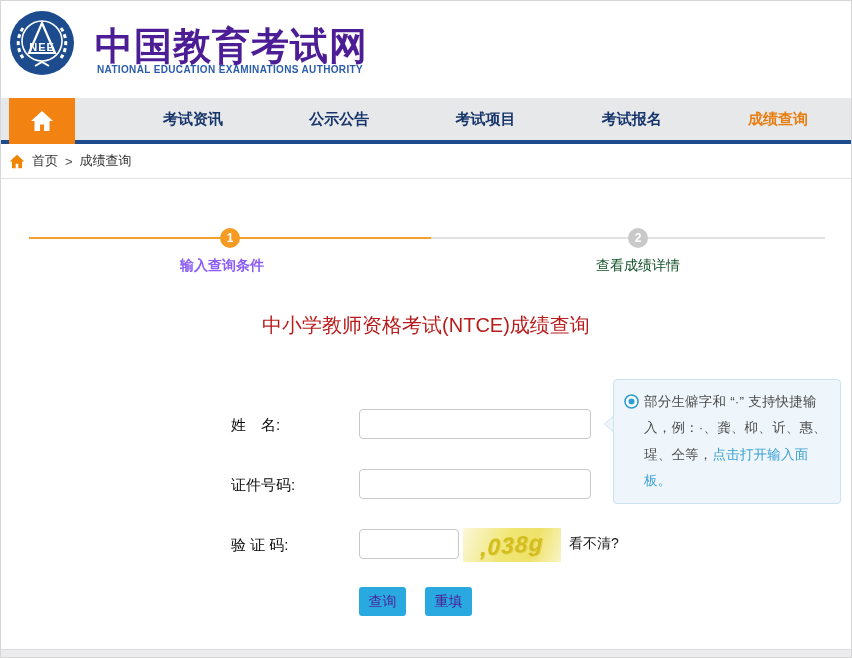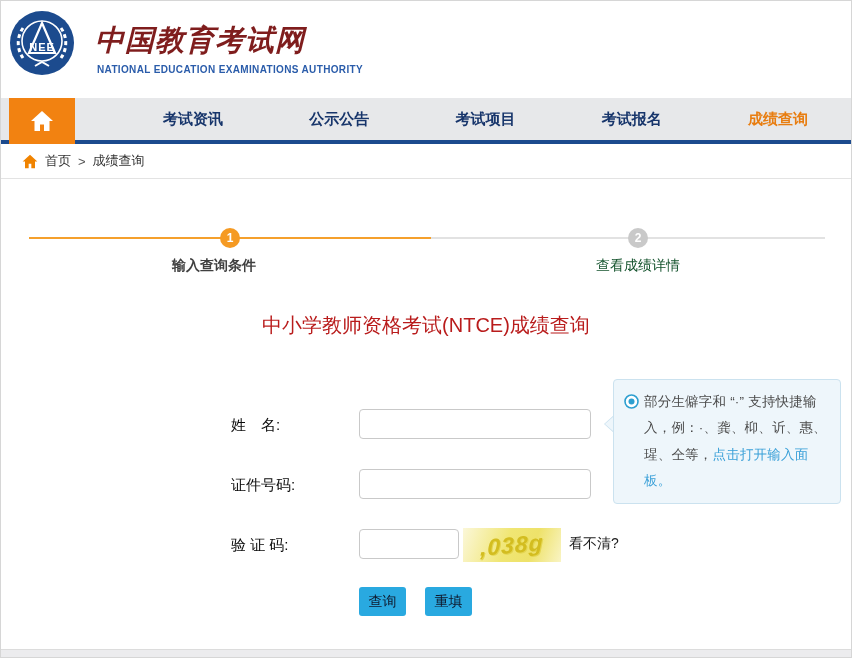--- a/index.html
+++ b/index.html
@@ -7,22 +7,22 @@
   body { font-family:"Liberation Sans","DejaVu Sans",sans-serif; }
   .page {
     position:relative; width:852px; height:658px; background:#fff;
     border:1px solid #d6d6d6; overflow:hidden; margin:0 auto;
   }
 
   
   .header { position:absolute; top:0; left:0; right:0; height:97px; background:#fff; }
   .logo { position:absolute; left:8px; top:9px; width:66px; height:66px; cursor:pointer; }
   .site-title {
-    position:absolute; left:94px; top:20px; font-size:29px; font-weight:700;
-    color:#7f1d1d; letter-spacing:1px;font-style:italic;
+    position:absolute; left:94px; top:20px; font-size:38px; font-weight:700;
+    color:#4c1d95; letter-spacing:1px;
   }
   .site-subtitle {
     position:absolute; left:96px; top:63px; font-size:10px; font-weight:700;
     color:#2a5caa; letter-spacing:0.35px;
   }
 
   
   .navbar { position:absolute; top:97px; left:0; right:0; height:46px; }
   .navbar-bg { position:absolute; top:0; left:0; right:0; height:42px; background:#e7e8ea; }
   .navbar-line { position:absolute; top:42px; left:0; right:0; height:4px; background:#1c4b8e; }
@@ -36,37 +36,37 @@
   }
   .nav-item {
     flex:1; display:flex; align-items:center; justify-content:center;
     font-size:15px; font-weight:700; color:#17356b; cursor:pointer;
   }
   .nav-item.active { color:#e87d10; }
 
   
   .breadcrumb {
     position:absolute; top:143px; left:0; right:0; height:35px;
-    border-bottom:1px solid #e3e3e3; display:flex; align-items:center; padding-left:21px;
+    border-bottom:1px solid #e3e3e3; display:flex; align-items:center; padding-left:8px;
     font-size:13px; color:#333;
   }
   .breadcrumb .crumb-home { margin-left:7px; cursor:pointer; }
   .breadcrumb .crumb-sep { margin:0 7px; color:#555; }
 
   
   .step-line-orange { position:absolute; left:28px; top:236px; width:402px; height:2px; background:#f5a02c; }
   .step-line-gray   { position:absolute; left:430px; top:236px; width:394px; height:2px; background:#e2e2e2; }
   .step-circle {
     position:absolute; top:227px; width:20px; height:20px; border-radius:50%;
     color:#fff; font-size:12px; font-weight:700; display:flex; align-items:center; justify-content:center;
   }
   .step-circle.c1 { left:219px; background:#f59a23; }
   .step-circle.c2 { left:627px; background:#c9c9c9; }
   .step-label { position:absolute; top:256px; width:170px; text-align:center; font-size:14px; }
-  .step-label.l1 { left:128px; color:#404040; font-weight:700; }
+  .step-label.l1 { left:136px; color:#8b5cf6; font-weight:700; }
   .step-label.l2 { left:552px; color:#14532d; }
 
   
   .main-title {
     position:absolute; top:311px; left:0; right:0; text-align:center;
     font-size:20px; color:#b91c1c;
   }
 
   
   .form-label {
@@ -93,21 +93,21 @@
     font-size:23px; font-weight:700; font-style:italic; color:#d3bd20;
     transform:rotate(-5deg) skewX(-6deg); letter-spacing:1px;
     text-shadow:1px 1px 0 #e4d550;
   }
   .captcha-refresh {
     position:absolute; left:568px; top:534px; font-size:14px; color:#1a1a1a; cursor:pointer;
   }
 
   .btn {
     position:absolute; top:586px; width:47px; height:29px; background:#29a9e0;
-    border:none; border-radius:3px; color:#0f172a; font-size:14px; cursor:pointer;
+    border:none; border-radius:3px; color:#4c1d95; font-size:14px; cursor:pointer;
     font-family:inherit;
   }
   .btn-query { left:358px; }
   .btn-reset { left:424px; }
 
   
   .tooltip {
     position:absolute; left:612px; top:378px; width:228px; min-height:84px;
     background:#eef6fb; border:1px solid #cbe2ef; border-radius:4px;
     padding:9px 10px 9px 8px; display:flex; align-items:flex-start;

